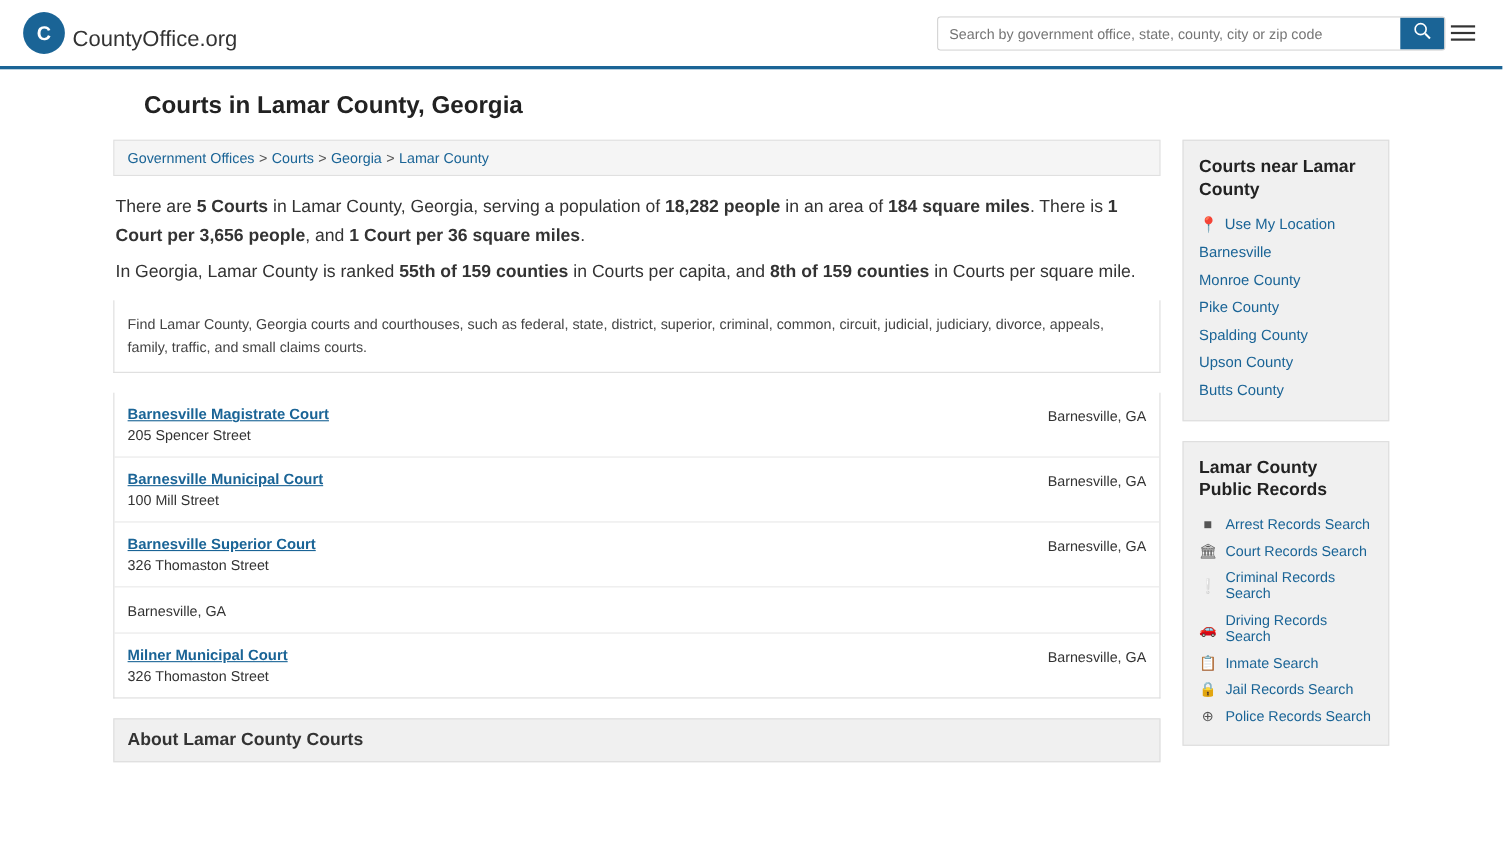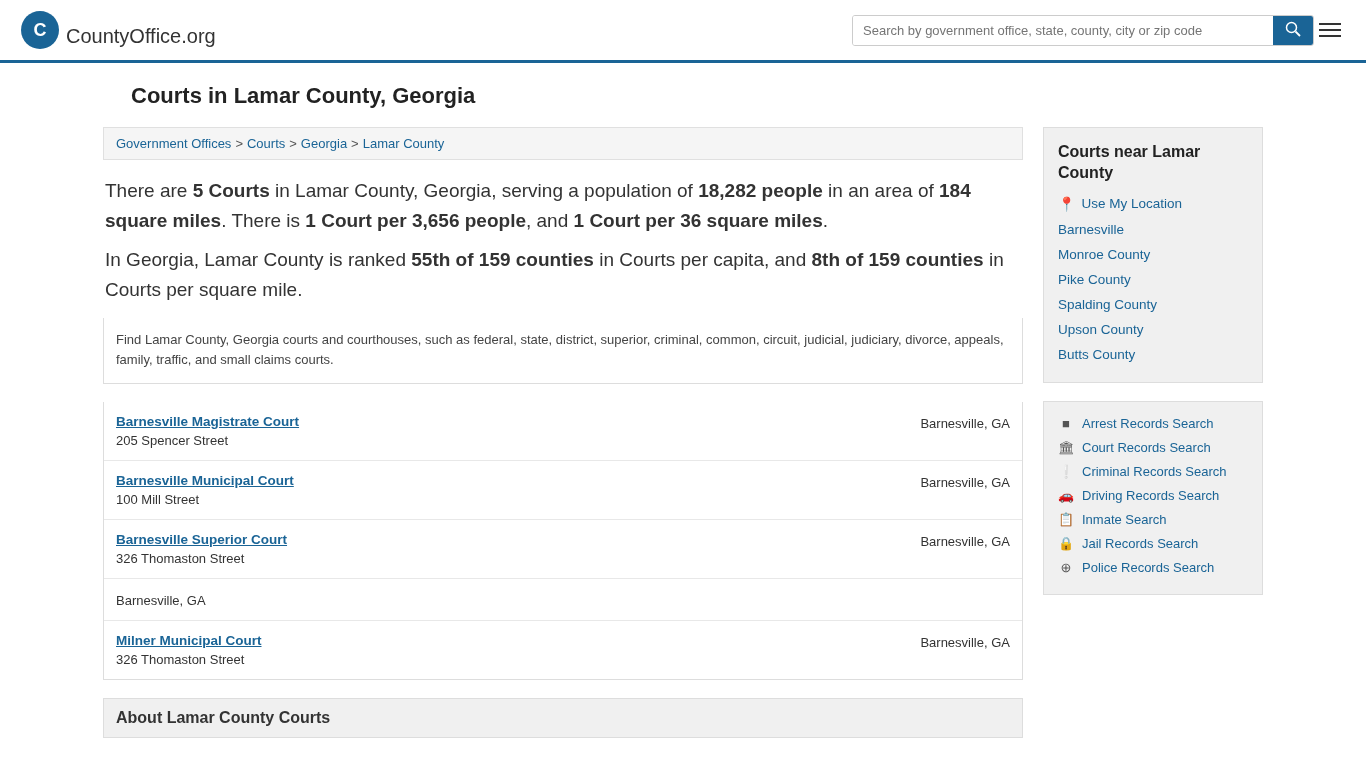--- a/index.html
+++ b/index.html
@@ -89,21 +89,21 @@
       margin-left: 28px;
     }
     #content-layout {
       display: flex;
       gap: 20px;
     }
     #main-col {
       flex: 1;
     }
     #sidebar {
-      width: 220px;
+      width: 188px;
       flex-shrink: 0;
     }
 
     
     #breadcrumb {
       background: #f5f5f5;
       border: 1px solid #e0e0e0;
       padding: 8px 12px;
       font-size: 13px;
       color: #555;
@@ -114,21 +114,21 @@
       flex-wrap: wrap;
     }
     #breadcrumb a, .breadcrumb-link {
       color: #1a6496;
       text-decoration: none;
     }
     #breadcrumb .sep { color: #555; }
 
     
     #description {
-      font-size: 19px;
+      font-size: 16px;
       line-height: 1.6;
       margin-bottom: 12px;
       padding: 0 2px;
     }
     #description b { font-weight: bold; }
 
     
     .section-header {
       background: #f0f0f0;
       border: 1px solid #ddd;
@@ -362,20 +362,23 @@
         </div>
         <div class="sidebar-location-item">
           <a href="#">Upson County</a>
         </div>
         <div class="sidebar-location-item">
           <a href="#">Butts County</a>
         </div>
       </div>
 
       <div id="sidebar-public">
+        <div id="sidebar-public-title">
+          <span>Lamar County Public Records</span>
+        </div>
 
         <div class="public-record-item">
           <span class="pr-icon">■</span>
           <a href="#">Arrest Records Search</a>
         </div>
         <div class="public-record-item">
           <span class="pr-icon">🏛</span>
           <a href="#">Court Records Search</a>
         </div>
         <div class="public-record-item">

